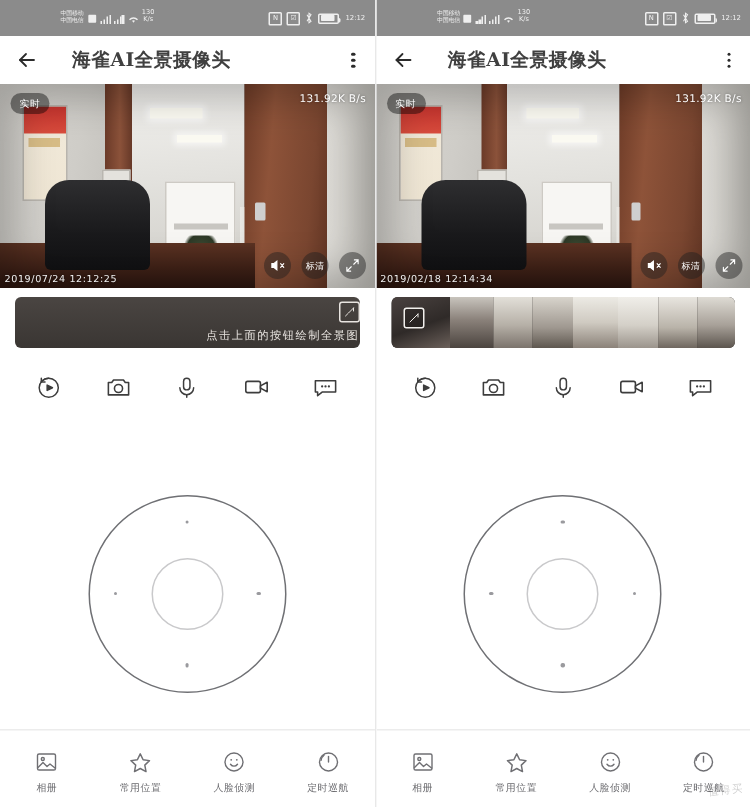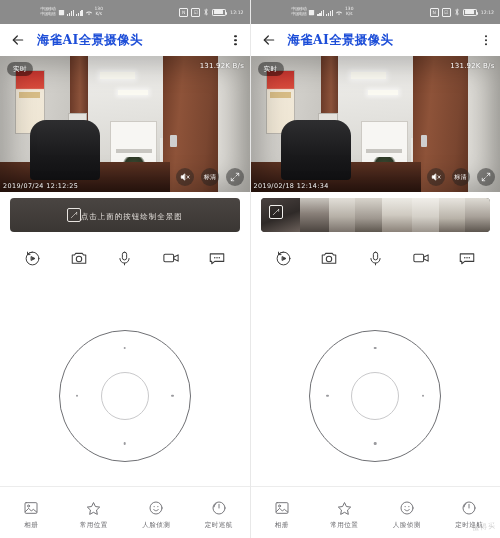--- a/index.html
+++ b/index.html
@@ -145,22 +145,22 @@
   }
   .back-arrow {
     width: 16px; height: 16px;
     flex: none;
     color: #2b2b2b;
   }
   .app-title {
     font-family: "DejaVu Serif", "Liberation Serif", serif;
     font-size: 12.5px;
     font-weight: bold;
-    color: #1d4ed8;
-    margin-left: 11px;
+    color: #404040;
+    margin-left: 22px;
     letter-spacing: 0.3px;
     white-space: nowrap;
   }
   .kebab {
     position: absolute;
     right: 10px;
     top: 50%;
     transform: translateY(-50%);
     display: flex;
     flex-direction: column;
@@ -311,22 +311,22 @@
   }
   .pano {
     position: relative;
     height: 34px;
     border-radius: 4px;
     overflow: hidden;
     background: #3b3734;
   }
   .pano.empty {
     background: linear-gradient(180deg,#4a4542 0%, #3a3633 100%);
-    display: flex; flex-direction: row;
-    align-items: center; justify-content: center;
+    display: flex; flex-direction: column;
+    align-items: flex-end; justify-content: center;
   }
   .pano-hint {
     color: #e6e2de;
     font-size: 7.5px;
     letter-spacing: 1px;
     margin-top: 4px;
     font-family: "DejaVu Serif","Liberation Serif",serif;
   }
   .pano-draw-btn {
     width: 12px; height: 12px;

